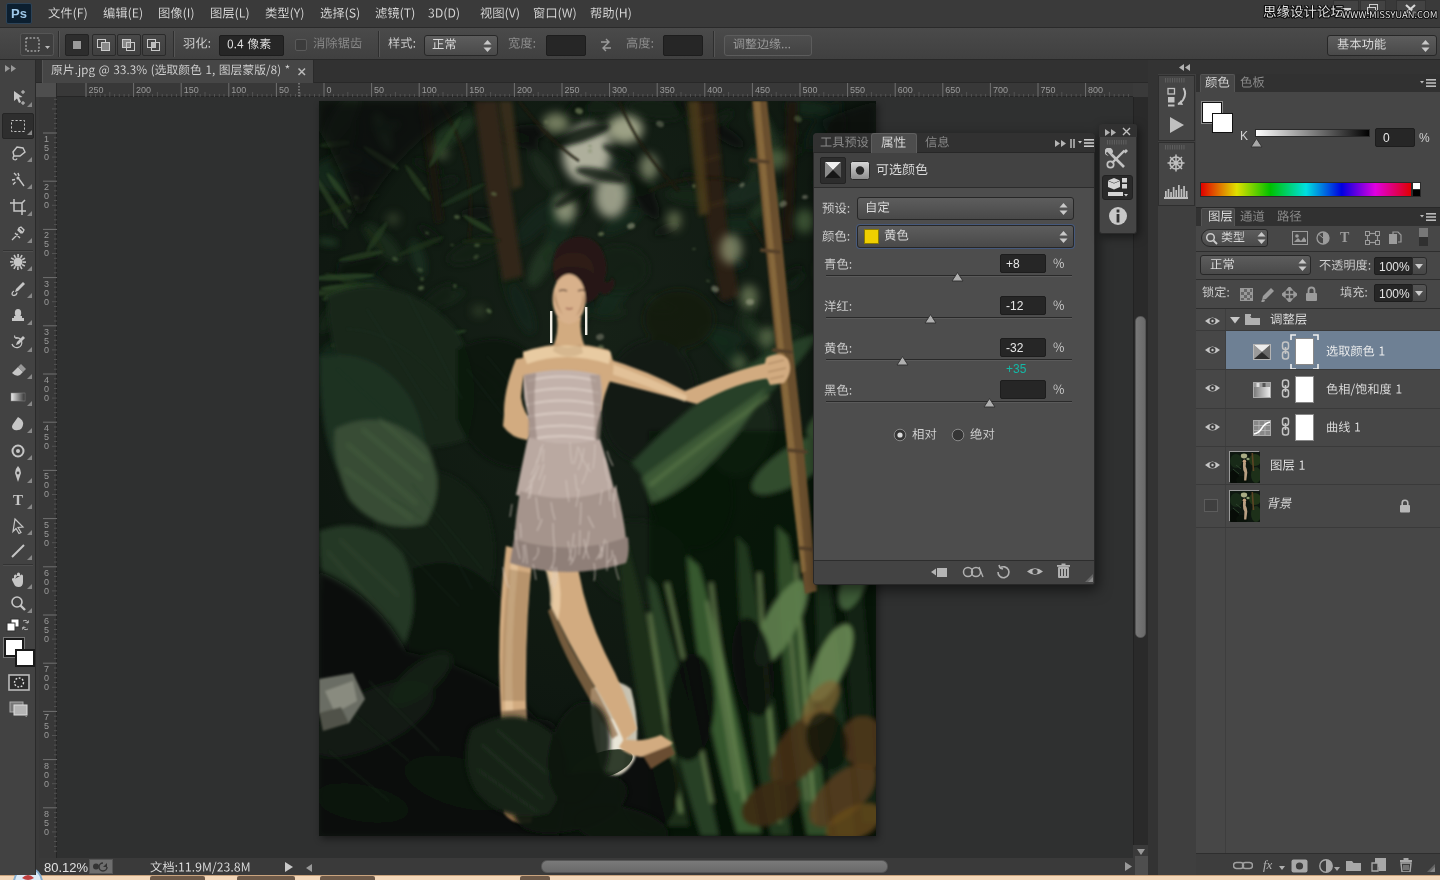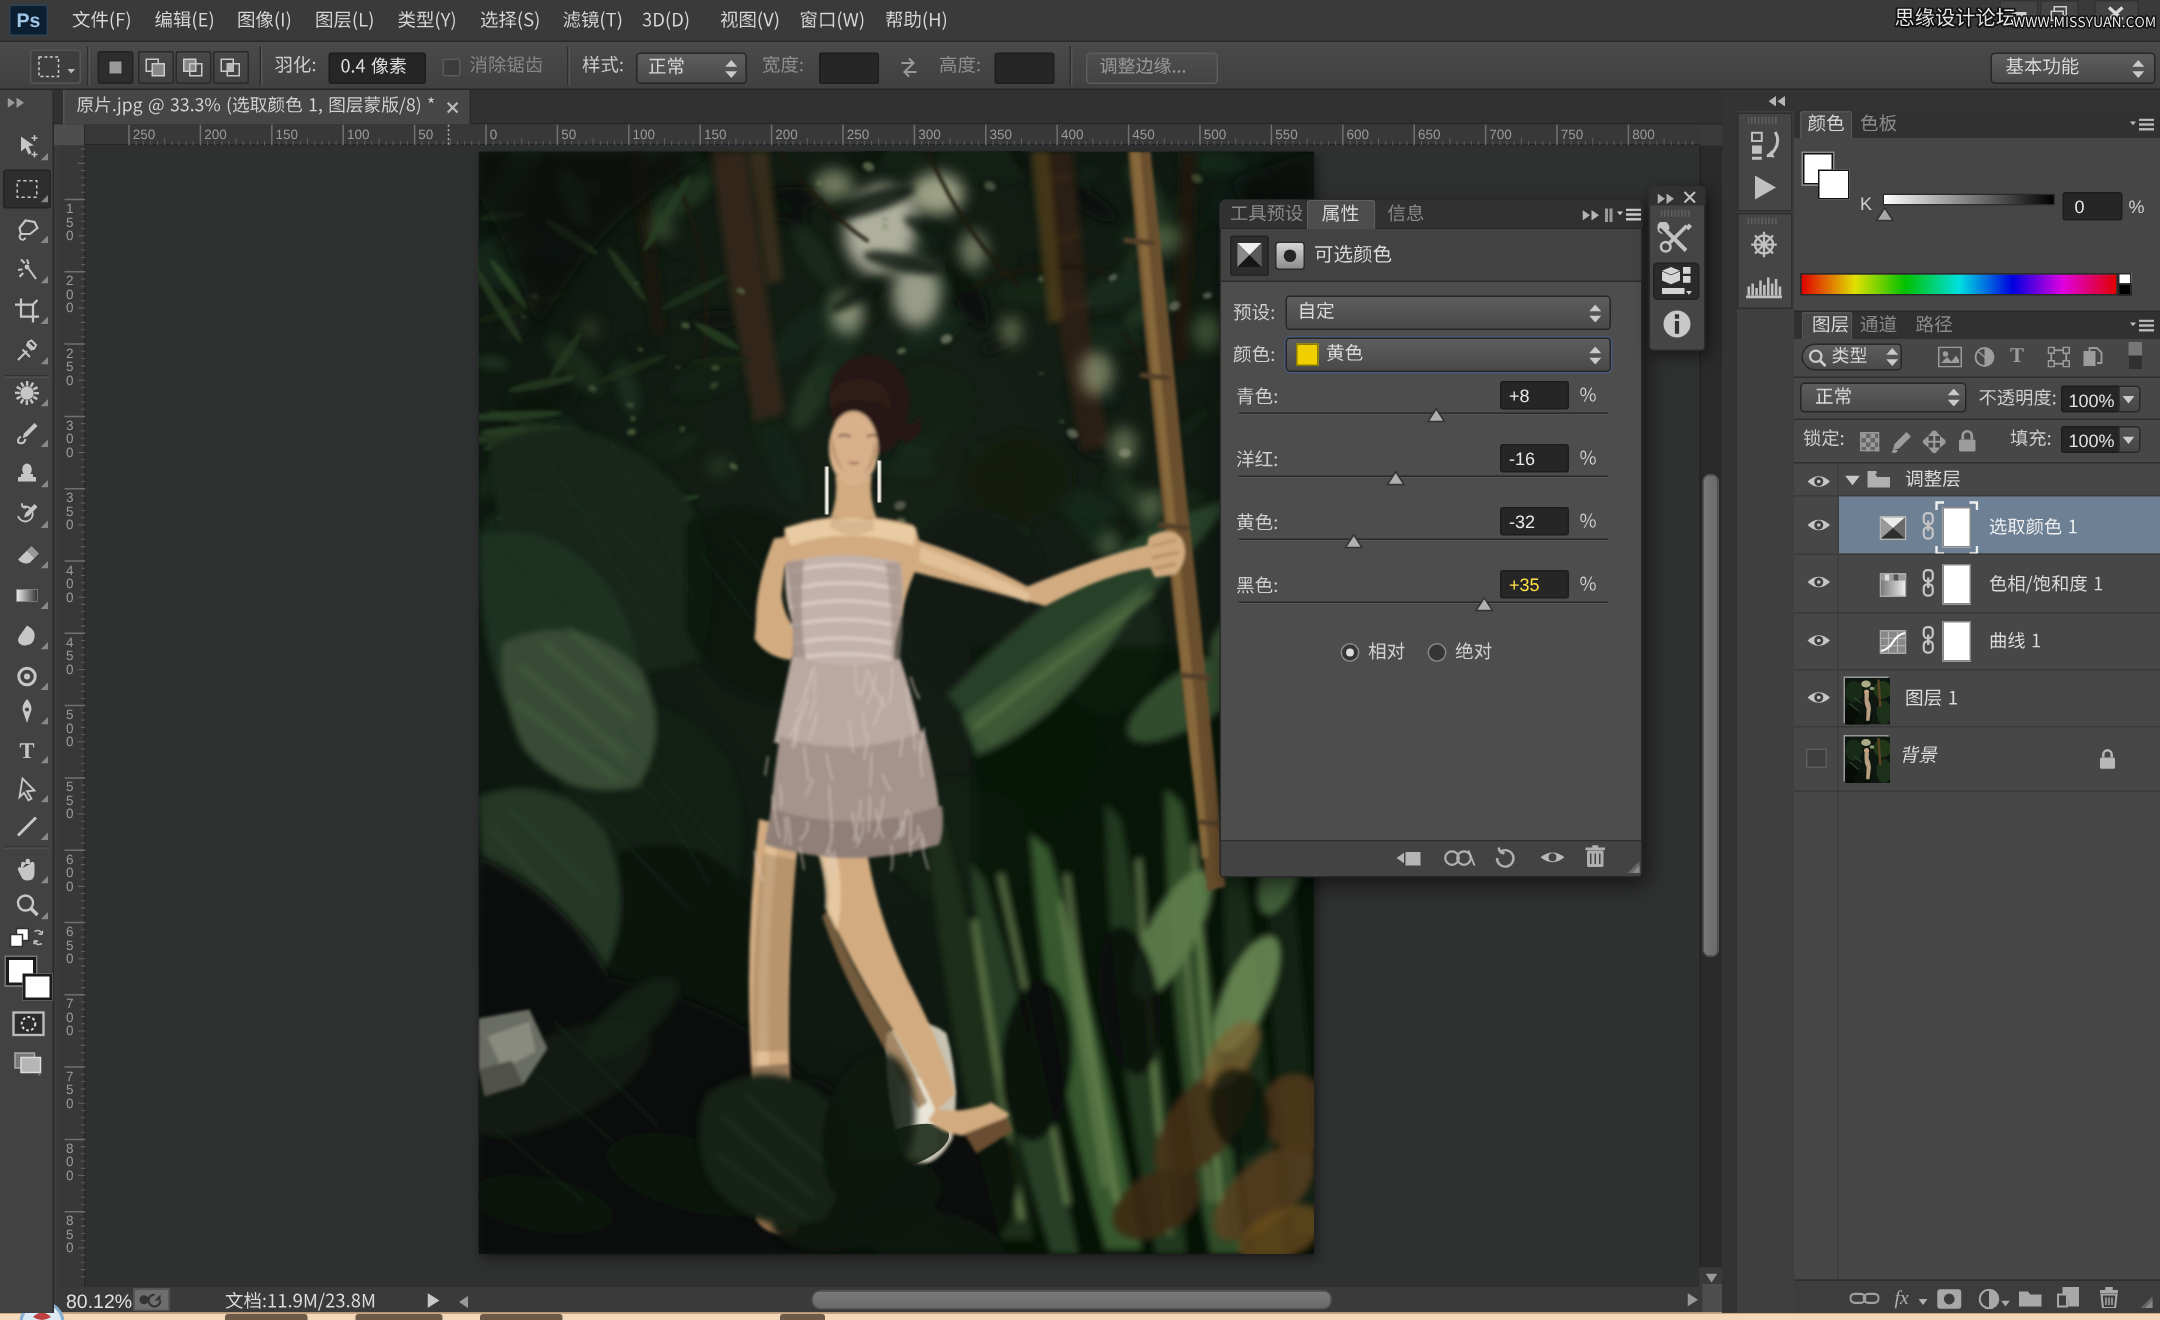--- a/index.html
+++ b/index.html
@@ -1341,21 +1341,21 @@
       <path fill="#cfcfcf" d="M2.5 7.1C3.8 7.1 4.6 6.1 4.6 4.3C4.6 2.4 3.8 1.4 2.5 1.4C1.3 1.4 0.5 2.4 0.5 4.3C0.5 6.1 1.3 7.1 2.5 7.1ZM2.5 6.4C1.8 6.4 1.3 5.7 1.3 4.3C1.3 2.8 1.8 2.1 2.5 2.1C3.3 2.1 3.7 2.8 3.7 4.3C3.7 5.7 3.3 6.4 2.5 6.4ZM2.8 10.8H3.6L8.6 1.4H7.8ZM8.9 10.8C10.1 10.8 10.9 9.8 10.9 7.9C10.9 6.1 10.1 5.1 8.9 5.1C7.6 5.1 6.8 6.1 6.8 7.9C6.8 9.8 7.6 10.8 8.9 10.8ZM8.9 10.1C8.2 10.1 7.7 9.4 7.7 7.9C7.7 6.5 8.2 5.8 8.9 5.8C9.6 5.8 10.1 6.5 10.1 7.9C10.1 9.4 9.6 10.1 8.9 10.1Z"></path>
     </svg>
     <div class="abs" style="left:826px;top:275px;width:246px;height:2px;background:#292929;border-bottom:1px solid #5a5a5a"></div>
     <svg class="abs" style="left:951px;top:272px" width="13" height="10">
       <path d="M6.5 0.5 L12 9 L1 9 Z" fill="#b0b0b0" stroke="#333"></path>
     </svg>
     <svg style="position:absolute;left:824px;top:300px;" width="29" height="16" viewBox="0 0 29 16">
       <path fill="#cfcfcf" d="M1.1 1.2C1.9 1.6 2.9 2.3 3.3 2.7L3.9 2C3.4 1.6 2.4 0.9 1.6 0.5ZM0.5 4.5C1.3 4.9 2.4 5.5 2.9 5.9L3.4 5.2C2.9 4.7 1.8 4.2 1.1 3.8ZM0.8 10.8 1.6 11.4C2.3 10.2 3 8.7 3.6 7.3L2.9 6.8C2.2 8.2 1.4 9.8 0.8 10.8ZM9.9 0.2C9.6 0.9 9.1 1.9 8.7 2.6H6.5L7.2 2.3C7 1.7 6.5 0.9 6 0.2L5.2 0.6C5.6 1.2 6.1 2 6.3 2.6H4.3V3.4H7.4V5.2H4.7V6.1H7.4V7.9H4V8.8H7.4V11.7H8.4V8.8H11.9V7.9H8.4V6.1H11.2V5.2H8.4V3.4H11.6V2.6H9.6C10 2 10.4 1.2 10.8 0.5Z M12.9 10 13 11C14.2 10.7 15.8 10.4 17.4 10L17.3 9.1C15.6 9.5 14 9.8 12.9 10ZM13.1 5.4C13.3 5.3 13.7 5.2 15.3 5C14.7 5.8 14.1 6.4 13.9 6.7C13.5 7.1 13.2 7.4 12.9 7.5C13 7.7 13.2 8.2 13.2 8.4C13.5 8.2 14 8.1 17.4 7.6C17.3 7.4 17.3 7 17.3 6.8L14.6 7.2C15.6 6.1 16.7 4.7 17.5 3.4L16.7 2.9C16.5 3.3 16.2 3.8 15.9 4.2L14.2 4.3C15 3.3 15.8 1.9 16.4 0.6L15.5 0.2C14.9 1.7 13.9 3.3 13.6 3.7C13.3 4.1 13.1 4.4 12.8 4.5C12.9 4.7 13.1 5.2 13.1 5.4ZM17.5 9.9V10.8H24.3V9.9H21.4V2.3H24V1.4H17.6V2.3H20.3V9.9Z M26.5 5.8C27 5.8 27.3 5.5 27.3 5C27.3 4.5 27 4.1 26.5 4.1C26.1 4.1 25.7 4.5 25.7 5C25.7 5.5 26.1 5.8 26.5 5.8ZM26.5 10.8C27 10.8 27.3 10.5 27.3 10C27.3 9.4 27 9.1 26.5 9.1C26.1 9.1 25.7 9.4 25.7 10C25.7 10.5 26.1 10.8 26.5 10.8Z"></path>
     </svg>
     <div class="abs fld" style="left:1000px;top:296px;width:46px;height:19px"></div>
-    <div class="abs lt" style="left:1006px;top:299px;color:#e8e8e8">-16</div>
+    <div class="abs lt" style="left:1006px;top:299px;color:#e8e8e8">-12</div>
     <svg style="position:absolute;left:1053px;top:299px;" width="12" height="16" viewBox="0 0 12 16">
       <path fill="#cfcfcf" d="M2.5 7.1C3.8 7.1 4.6 6.1 4.6 4.3C4.6 2.4 3.8 1.4 2.5 1.4C1.3 1.4 0.5 2.4 0.5 4.3C0.5 6.1 1.3 7.1 2.5 7.1ZM2.5 6.4C1.8 6.4 1.3 5.7 1.3 4.3C1.3 2.8 1.8 2.1 2.5 2.1C3.3 2.1 3.7 2.8 3.7 4.3C3.7 5.7 3.3 6.4 2.5 6.4ZM2.8 10.8H3.6L8.6 1.4H7.8ZM8.9 10.8C10.1 10.8 10.9 9.8 10.9 7.9C10.9 6.1 10.1 5.1 8.9 5.1C7.6 5.1 6.8 6.1 6.8 7.9C6.8 9.8 7.6 10.8 8.9 10.8ZM8.9 10.1C8.2 10.1 7.7 9.4 7.7 7.9C7.7 6.5 8.2 5.8 8.9 5.8C9.6 5.8 10.1 6.5 10.1 7.9C10.1 9.4 9.6 10.1 8.9 10.1Z"></path>
     </svg>
     <div class="abs" style="left:826px;top:317px;width:246px;height:2px;background:#292929;border-bottom:1px solid #5a5a5a"></div>
     <svg class="abs" style="left:924px;top:314px" width="13" height="10">
       <path d="M6.5 0.5 L12 9 L1 9 Z" fill="#b0b0b0" stroke="#333"></path>
     </svg>
     <svg style="position:absolute;left:824px;top:342px;" width="29" height="16" viewBox="0 0 29 16">
       <path fill="#cfcfcf" d="M7.3 10.2C8.7 10.7 10.1 11.2 11 11.7L11.7 11C10.8 10.6 9.3 10 7.9 9.6ZM4.4 9.6C3.6 10.1 2 10.7 0.7 11C0.9 11.2 1.2 11.5 1.4 11.7C2.6 11.3 4.2 10.7 5.2 10.1ZM2 5.1V9.4H10.5V5.1H6.7V4.2H11.8V3.4H8.7V2.2H10.9V1.3H8.7V0.2H7.7V1.3H4.7V0.2H3.8V1.3H1.6V2.2H3.8V3.4H0.7V4.2H5.7V5.1ZM4.7 3.4V2.2H7.7V3.4ZM2.9 7.6H5.7V8.7H2.9ZM6.7 7.6H9.5V8.7H6.7ZM2.9 5.8H5.7V6.9H2.9ZM6.7 5.8H9.5V6.9H6.7Z M18.3 4.6V6.7H15.4V4.6ZM19.2 4.6H22.1V6.7H19.2ZM19.8 2.2C19.5 2.7 19 3.3 18.5 3.7H15.2C15.7 3.2 16.2 2.7 16.6 2.2ZM16.8 0.2C15.9 1.9 14.4 3.4 12.9 4.3C13.1 4.5 13.3 5 13.4 5.2C13.8 4.9 14.1 4.7 14.5 4.4V9.7C14.5 11.1 15.1 11.4 17.1 11.4C17.5 11.4 21.4 11.4 21.9 11.4C23.7 11.4 24.1 10.9 24.3 9C24.1 8.9 23.7 8.8 23.4 8.6C23.3 10.2 23.1 10.6 21.9 10.6C21 10.6 17.7 10.6 17 10.6C15.7 10.6 15.4 10.4 15.4 9.7V7.6H22.1V8.2H23.1V3.7H19.7C20.2 3.1 20.8 2.4 21.2 1.7L20.6 1.3L20.4 1.3H17.1C17.3 1.1 17.5 0.8 17.6 0.5Z M26.5 5.8C27 5.8 27.3 5.5 27.3 5C27.3 4.5 27 4.1 26.5 4.1C26.1 4.1 25.7 4.5 25.7 5C25.7 5.5 26.1 5.8 26.5 5.8ZM26.5 10.8C27 10.8 27.3 10.5 27.3 10C27.3 9.4 27 9.1 26.5 9.1C26.1 9.1 25.7 9.4 25.7 10C25.7 10.5 26.1 10.8 26.5 10.8Z"></path>
     </svg>
@@ -1365,21 +1365,21 @@
       <path fill="#cfcfcf" d="M2.5 7.1C3.8 7.1 4.6 6.1 4.6 4.3C4.6 2.4 3.8 1.4 2.5 1.4C1.3 1.4 0.5 2.4 0.5 4.3C0.5 6.1 1.3 7.1 2.5 7.1ZM2.5 6.4C1.8 6.4 1.3 5.7 1.3 4.3C1.3 2.8 1.8 2.1 2.5 2.1C3.3 2.1 3.7 2.8 3.7 4.3C3.7 5.7 3.3 6.4 2.5 6.4ZM2.8 10.8H3.6L8.6 1.4H7.8ZM8.9 10.8C10.1 10.8 10.9 9.8 10.9 7.9C10.9 6.1 10.1 5.1 8.9 5.1C7.6 5.1 6.8 6.1 6.8 7.9C6.8 9.8 7.6 10.8 8.9 10.8ZM8.9 10.1C8.2 10.1 7.7 9.4 7.7 7.9C7.7 6.5 8.2 5.8 8.9 5.8C9.6 5.8 10.1 6.5 10.1 7.9C10.1 9.4 9.6 10.1 8.9 10.1Z"></path>
     </svg>
     <div class="abs" style="left:826px;top:359px;width:246px;height:2px;background:#292929;border-bottom:1px solid #5a5a5a"></div>
     <svg class="abs" style="left:896px;top:356px" width="13" height="10">
       <path d="M6.5 0.5 L12 9 L1 9 Z" fill="#b0b0b0" stroke="#333"></path>
     </svg>
     <svg style="position:absolute;left:824px;top:384px;" width="29" height="16" viewBox="0 0 29 16">
       <path fill="#cfcfcf" d="M3.5 2C3.9 2.6 4.2 3.4 4.3 3.9L4.9 3.6C4.8 3.1 4.5 2.4 4.1 1.8ZM8.2 1.8C7.9 2.4 7.5 3.2 7.2 3.8L7.8 4C8.1 3.5 8.5 2.8 8.9 2.1ZM4.2 9.5C4.4 10.2 4.4 11.1 4.4 11.6L5.3 11.5C5.3 11 5.2 10.1 5.1 9.5ZM6.8 9.6C7 10.2 7.3 11.1 7.4 11.6L8.4 11.4C8.2 10.8 7.9 10 7.6 9.4ZM9.3 9.5C9.9 10.2 10.6 11.1 10.9 11.7L11.8 11.3C11.5 10.7 10.7 9.8 10.1 9.2ZM2.1 9.2C1.8 10 1.3 10.8 0.7 11.3L1.6 11.7C2.2 11.1 2.7 10.2 3 9.4ZM2.8 1.5H5.7V4.2H2.8ZM6.6 1.5H9.5V4.2H6.6ZM0.7 7.9V8.7H11.7V7.9H6.6V6.8H10.7V6H6.6V5H10.4V0.7H1.9V5H5.7V6H1.7V6.8H5.7V7.9Z M18.3 4.6V6.7H15.4V4.6ZM19.2 4.6H22.1V6.7H19.2ZM19.8 2.2C19.5 2.7 19 3.3 18.5 3.7H15.2C15.7 3.2 16.2 2.7 16.6 2.2ZM16.8 0.2C15.9 1.9 14.4 3.4 12.9 4.3C13.1 4.5 13.3 5 13.4 5.2C13.8 4.9 14.1 4.7 14.5 4.4V9.7C14.5 11.1 15.1 11.4 17.1 11.4C17.5 11.4 21.4 11.4 21.9 11.4C23.7 11.4 24.1 10.9 24.3 9C24.1 8.9 23.7 8.8 23.4 8.6C23.3 10.2 23.1 10.6 21.9 10.6C21 10.6 17.7 10.6 17 10.6C15.7 10.6 15.4 10.4 15.4 9.7V7.6H22.1V8.2H23.1V3.7H19.7C20.2 3.1 20.8 2.4 21.2 1.7L20.6 1.3L20.4 1.3H17.1C17.3 1.1 17.5 0.8 17.6 0.5Z M26.5 5.8C27 5.8 27.3 5.5 27.3 5C27.3 4.5 27 4.1 26.5 4.1C26.1 4.1 25.7 4.5 25.7 5C25.7 5.5 26.1 5.8 26.5 5.8ZM26.5 10.8C27 10.8 27.3 10.5 27.3 10C27.3 9.4 27 9.1 26.5 9.1C26.1 9.1 25.7 9.4 25.7 10C25.7 10.5 26.1 10.8 26.5 10.8Z"></path>
     </svg>
     <div class="abs fld" style="left:1000px;top:380px;width:46px;height:19px"></div>
-    <div class="abs lt" style="left:1006px;top:383px;color:#fde047">+35</div>
+    <div class="abs lt" style="left:1006px;top:362px;color:#14b8a6">+35</div>
     <svg style="position:absolute;left:1053px;top:383px;" width="12" height="16" viewBox="0 0 12 16">
       <path fill="#cfcfcf" d="M2.5 7.1C3.8 7.1 4.6 6.1 4.6 4.3C4.6 2.4 3.8 1.4 2.5 1.4C1.3 1.4 0.5 2.4 0.5 4.3C0.5 6.1 1.3 7.1 2.5 7.1ZM2.5 6.4C1.8 6.4 1.3 5.7 1.3 4.3C1.3 2.8 1.8 2.1 2.5 2.1C3.3 2.1 3.7 2.8 3.7 4.3C3.7 5.7 3.3 6.4 2.5 6.4ZM2.8 10.8H3.6L8.6 1.4H7.8ZM8.9 10.8C10.1 10.8 10.9 9.8 10.9 7.9C10.9 6.1 10.1 5.1 8.9 5.1C7.6 5.1 6.8 6.1 6.8 7.9C6.8 9.8 7.6 10.8 8.9 10.8ZM8.9 10.1C8.2 10.1 7.7 9.4 7.7 7.9C7.7 6.5 8.2 5.8 8.9 5.8C9.6 5.8 10.1 6.5 10.1 7.9C10.1 9.4 9.6 10.1 8.9 10.1Z"></path>
     </svg>
     <div class="abs" style="left:826px;top:401px;width:246px;height:2px;background:#292929;border-bottom:1px solid #5a5a5a"></div>
     <svg class="abs" style="left:983px;top:398px" width="13" height="10">
       <path d="M6.5 0.5 L12 9 L1 9 Z" fill="#b0b0b0" stroke="#333"></path>
     </svg>
     <svg class="abs" style="left:893px;top:428px" width="14" height="14">
       <circle cx="7" cy="7" r="5.8" fill="#353535" stroke="#888"></circle>
       <circle cx="7" cy="7" r="2.6" fill="#dcdcdc"></circle>

